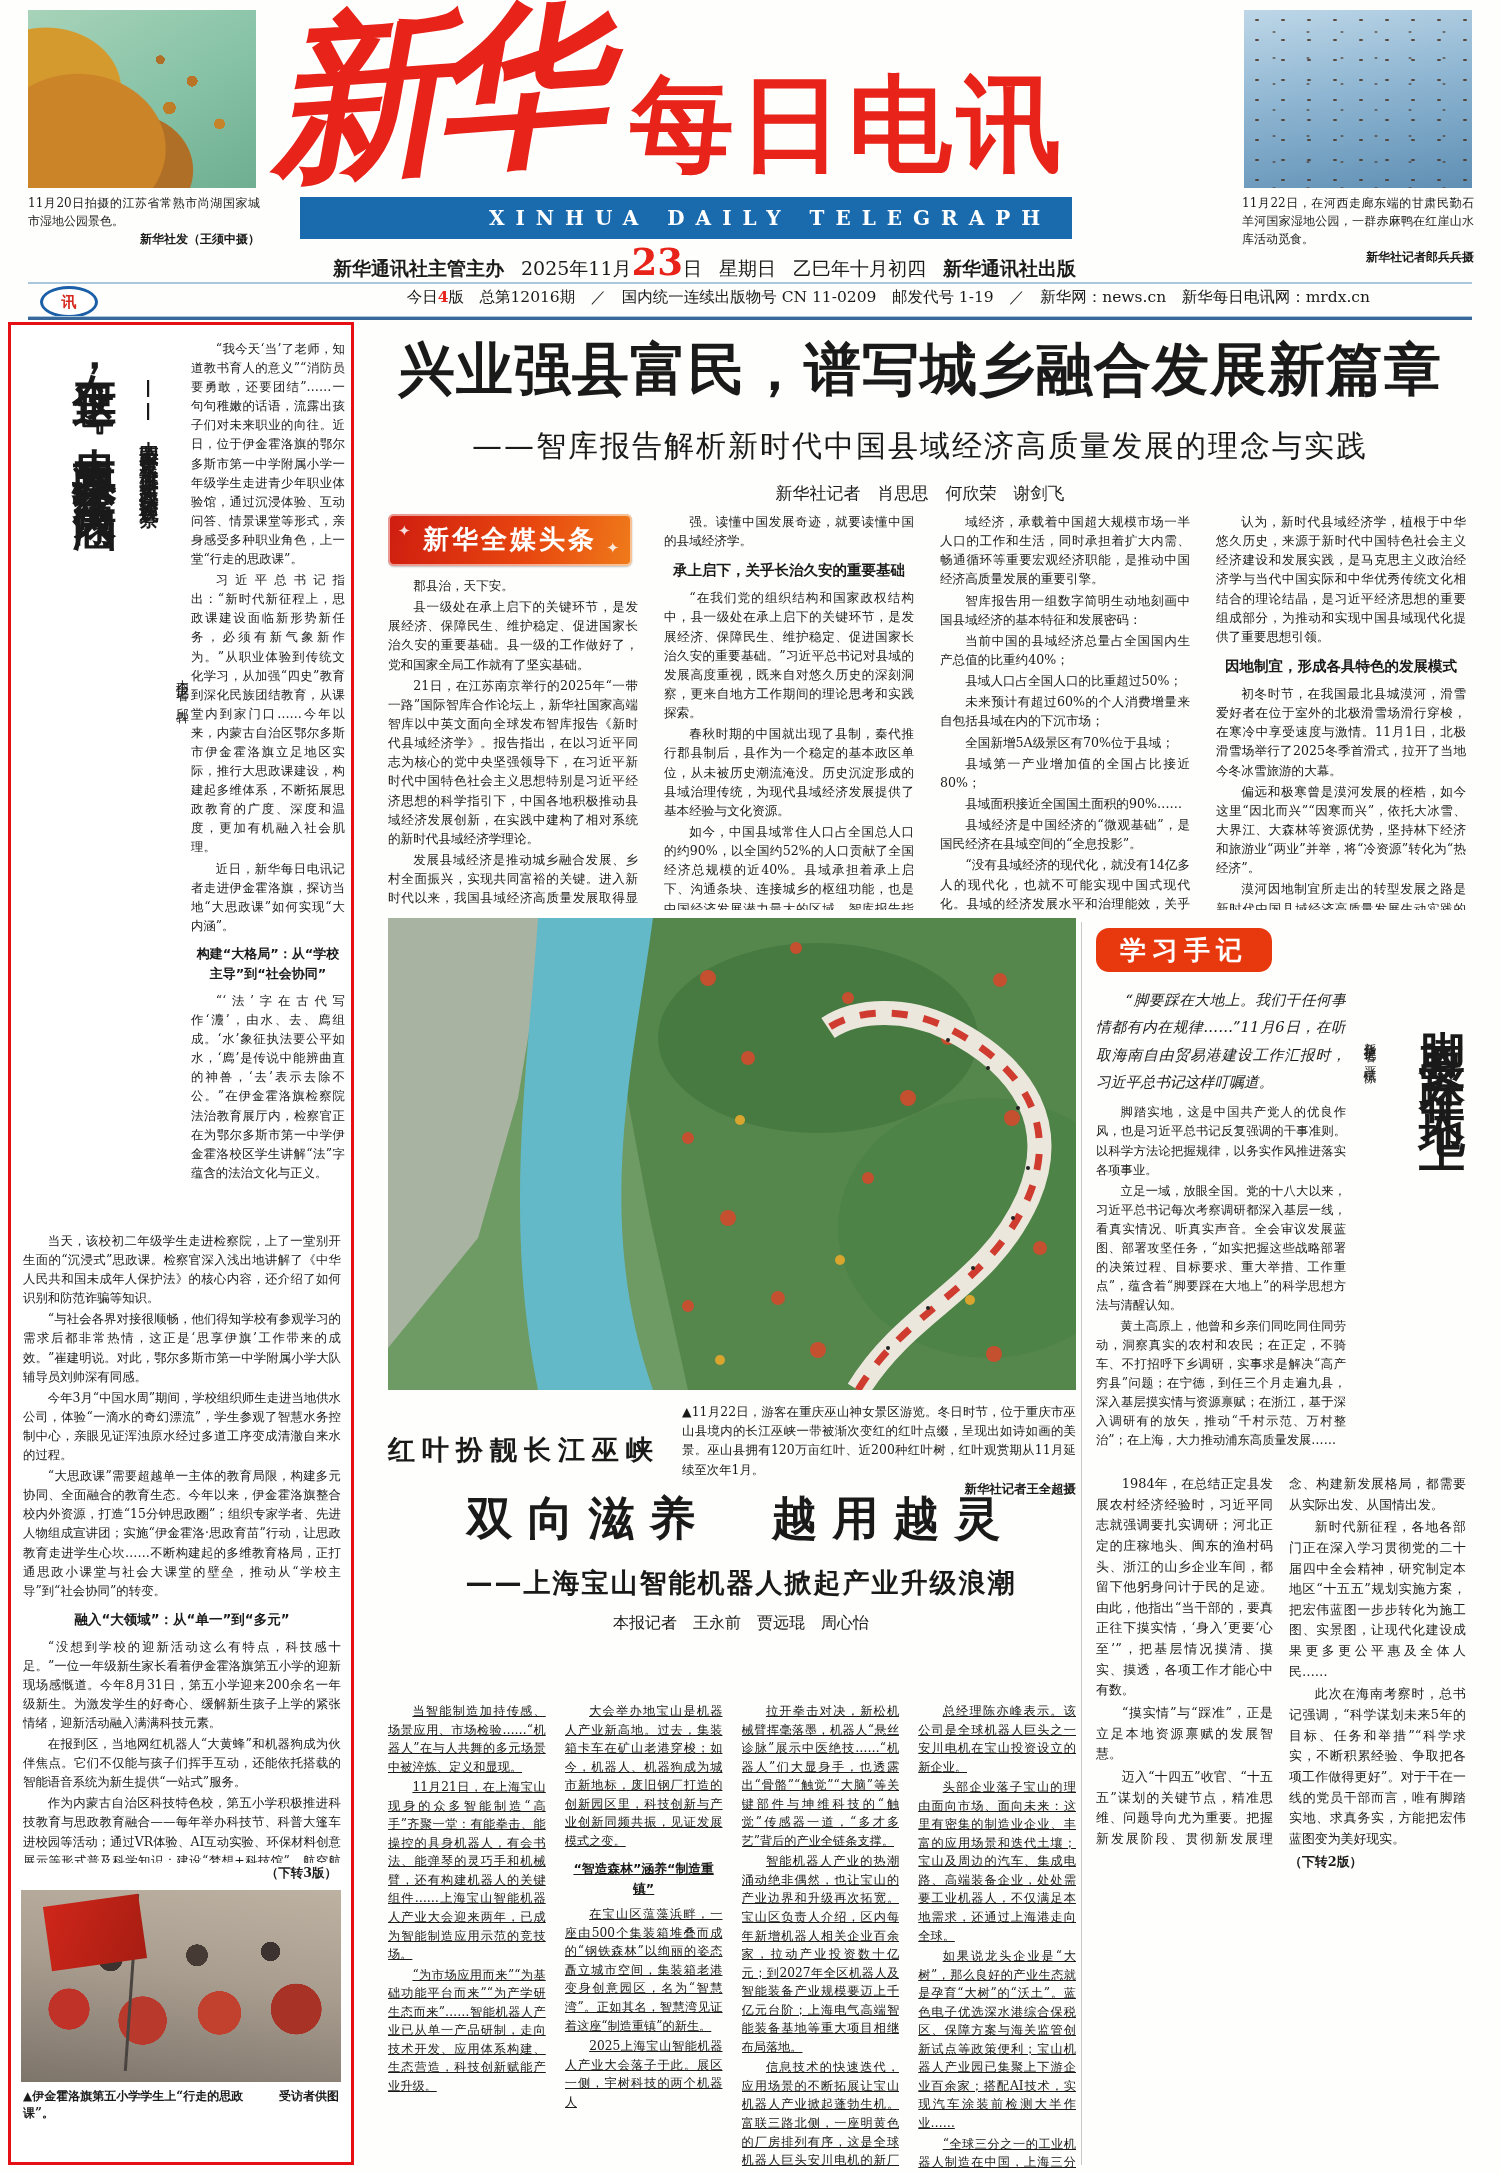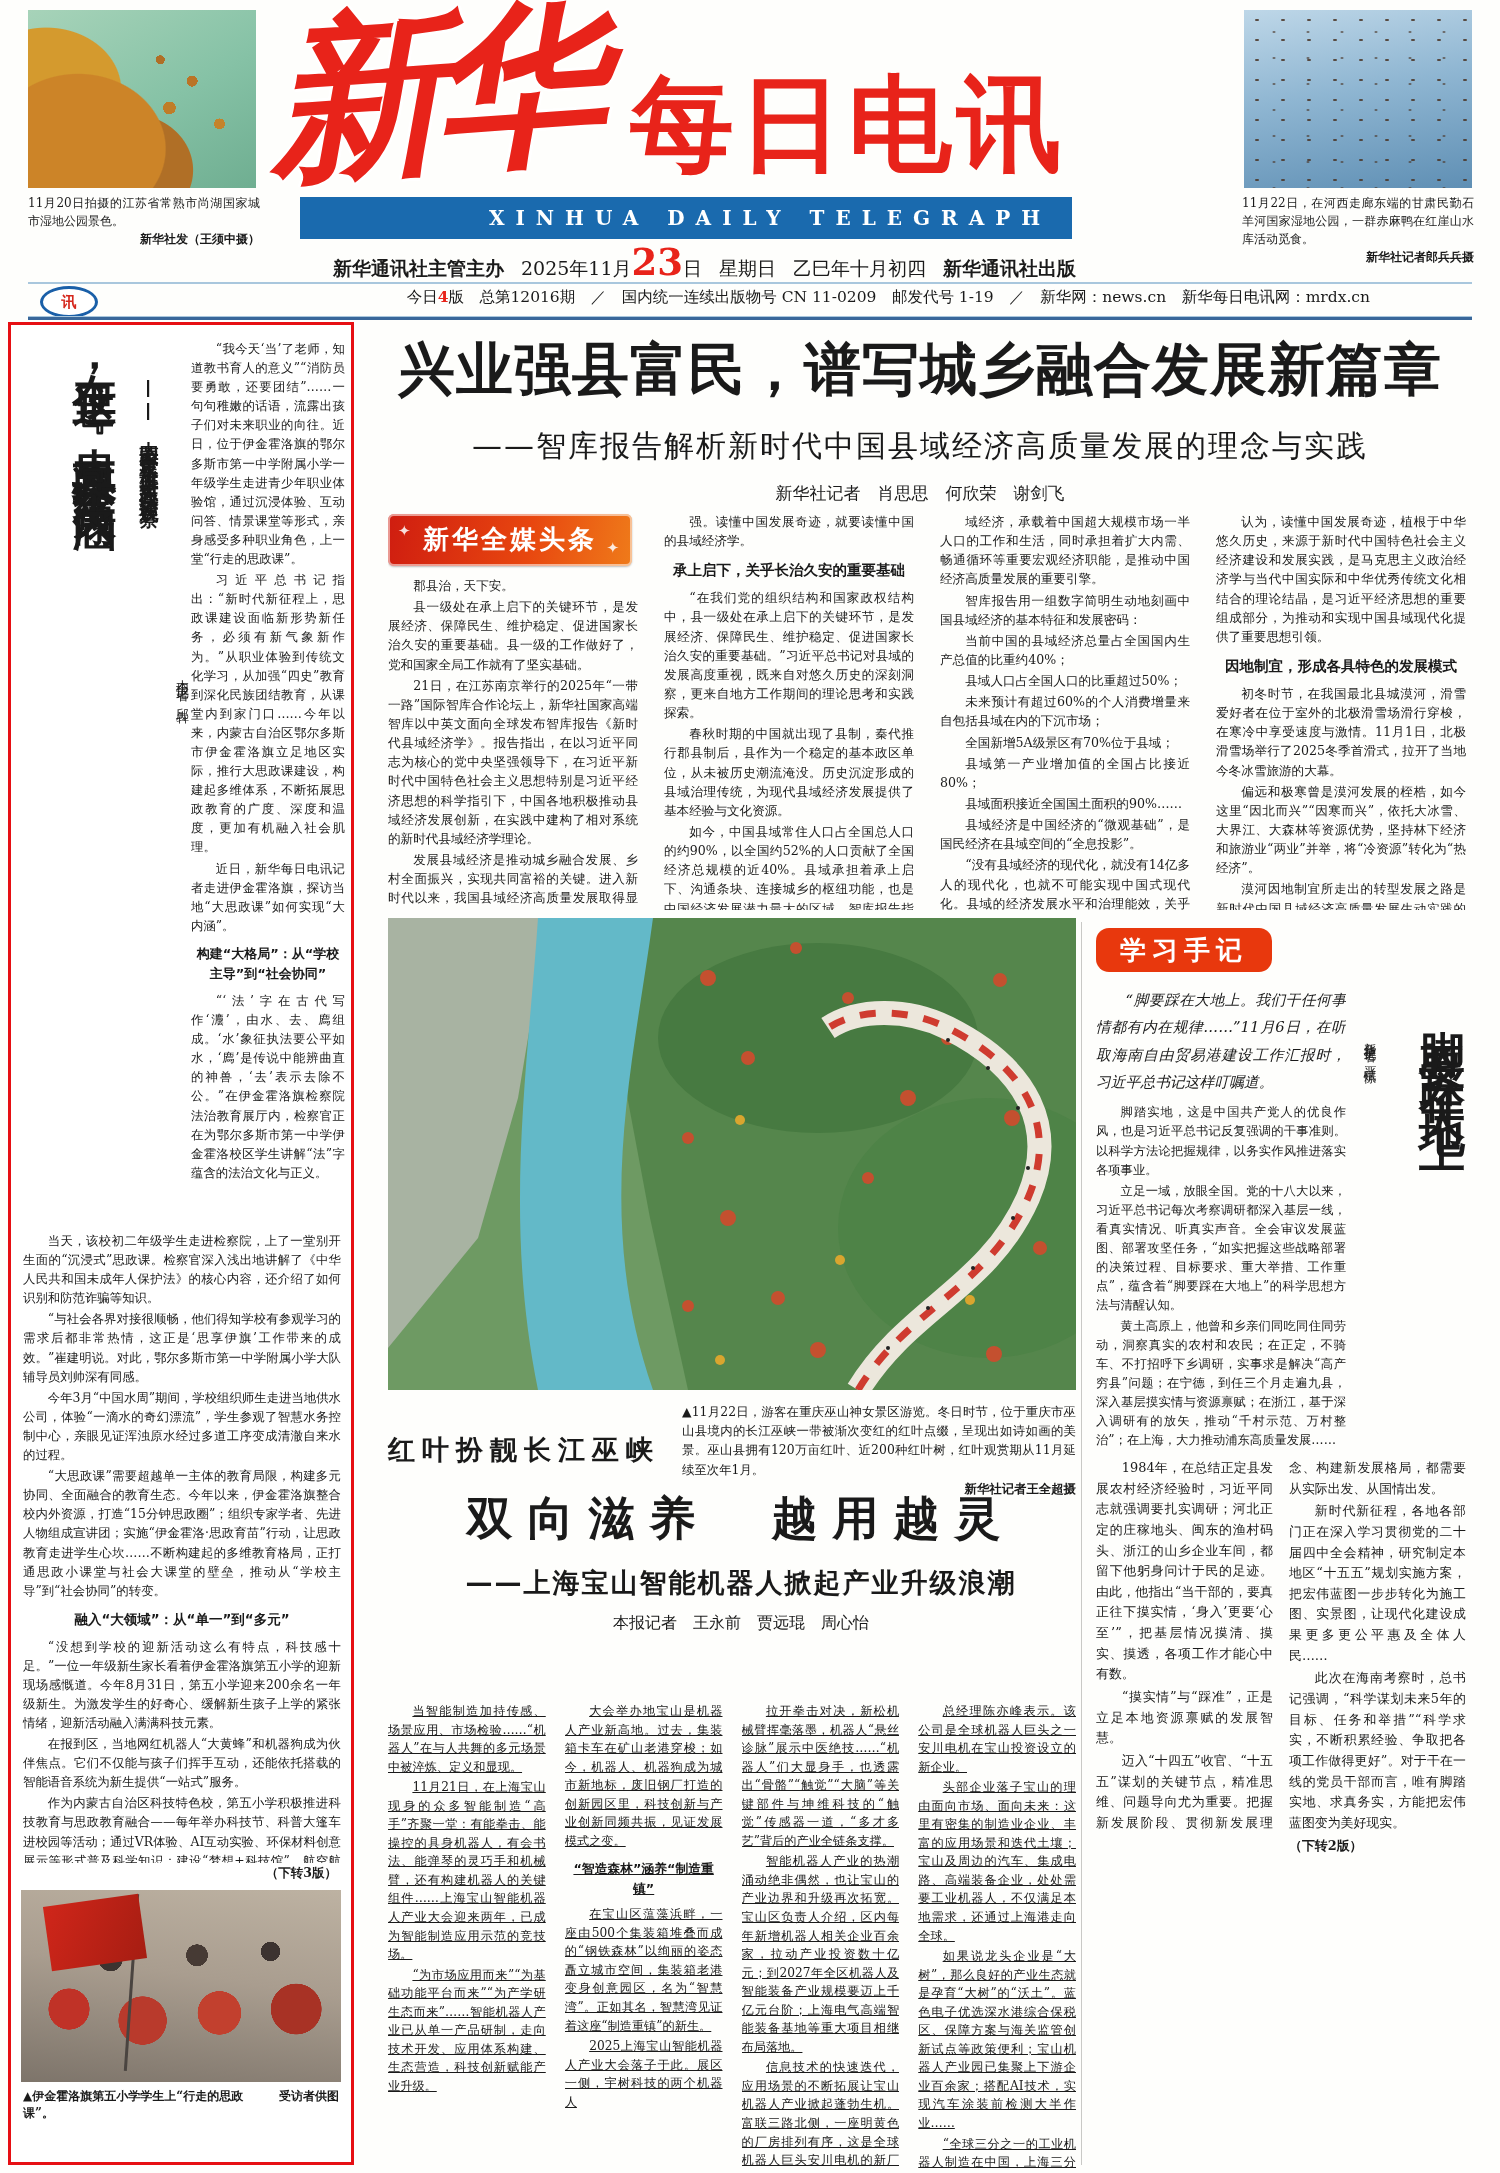--- a/index.html
+++ b/index.html
@@ -120,21 +120,21 @@
   .badge-study{width:176px;height:44px;background:#e8380d;color:#fff;border-radius:13px;
     display:flex;align-items:center;justify-content:center;font-size:26px;font-weight:900;
     letter-spacing:6px;font-family:"DejaVu Sans","Liberation Sans",sans-serif;}
   .study-row{display:flex;margin-top:14px;height:468px;overflow:hidden;}
   .study-main{flex:1;font-size:12.3px;line-height:1.55;text-align:justify;overflow:hidden;}
   .study-intro{font-size:14.8px;line-height:1.85;font-style:italic;text-align:justify;
                text-indent:2em;margin-bottom:8px;}
   .study-byline{writing-mode:vertical-rl;width:32px;font-size:12.5px;padding-top:46px;letter-spacing:2px;}
   .study-title{writing-mode:vertical-rl;width:88px;font-size:46px;font-weight:900;
                letter-spacing:16px;line-height:1;padding-top:8px;}
-  .study-cols{margin-top:4px;height:688px;overflow:hidden;column-count:2;column-gap:16px;
+  .study-cols{margin-top:20px;height:688px;overflow:hidden;column-count:2;column-gap:16px;
               font-size:12.9px;line-height:1.6;text-align:justify;}
 </style>
 </head>
 <body>
 
 <div class="page">
 
   <div class="ph-tl"></div>
   <div class="hcap" style="left:28px;top:194px;">
     <span>11月20日拍摄的江苏省常熟市尚湖国家城市湿地公园景色。</span>
@@ -242,21 +242,21 @@
         <div class="t-p">县域人口占全国人口的比重超过50%；</div>
         <div class="t-p">未来预计有超过60%的个人消费增量来自包括县域在内的下沉市场；</div>
         <div class="t-p">全国新增5A级景区有70%位于县域；</div>
         <div class="t-p">县域第一产业增加值的全国占比接近80%；</div>
         <div class="t-p">县域面积接近全国国土面积的90%……</div>
         <div class="t-p">县域经济是中国经济的“微观基础”，是国民经济在县域空间的“全息投影”。</div>
         <div class="t-p">“没有县域经济的现代化，就没有14亿多人的现代化，也就不可能实现中国式现代化。县域的经济发展水平和治理能效，关乎城乡融合发展、区域协调发展等重大战略实施，关乎中国式现代化建设大局。”智库报告</div>
       </div>
     <div class="col">
 
-    <div class="t-p">认为，读懂中国发展奇迹，植根于中华悠久历史，来源于新时代中国特色社会主义经济建设和发展实践，是马克思主义政治经济学与当代中国实际和中华优秀传统文化相结合的理论结晶，是习近平经济思想的重要组成部分，为推动和实现中国县域现代化提供了重要思想引领。</div>
+    <div class="t-p">认为，新时代县域经济学，植根于中华悠久历史，来源于新时代中国特色社会主义经济建设和发展实践，是马克思主义政治经济学与当代中国实际和中华优秀传统文化相结合的理论结晶，是习近平经济思想的重要组成部分，为推动和实现中国县域现代化提供了重要思想引领。</div>
         <div class="t-h">因地制宜，形成各具特色的发展模式</div>
         <div class="t-p">初冬时节，在我国最北县城漠河，滑雪爱好者在位于室外的北极滑雪场滑行穿梭，在寒冷中享受速度与激情。11月1日，北极滑雪场举行了2025冬季首滑式，拉开了当地今冬冰雪旅游的大幕。</div>
         <div class="t-p">偏远和极寒曾是漠河发展的桎梏，如今这里“因北而兴”“因寒而兴”，依托大冰雪、大界江、大森林等资源优势，坚持林下经济和旅游业“两业”并举，将“冷资源”转化为“热经济”。</div>
         <div class="t-p">漠河因地制宜所走出的转型发展之路是新时代中国县域经济高质量发展生动实践的一个缩影。</div>
       </div>
   </div>
 
   <div class="photo-main">
     <svg viewBox="0 0 688 472" preserveAspectRatio="none">
       <rect width="688" height="472" fill="#6e9a63"></rect>

